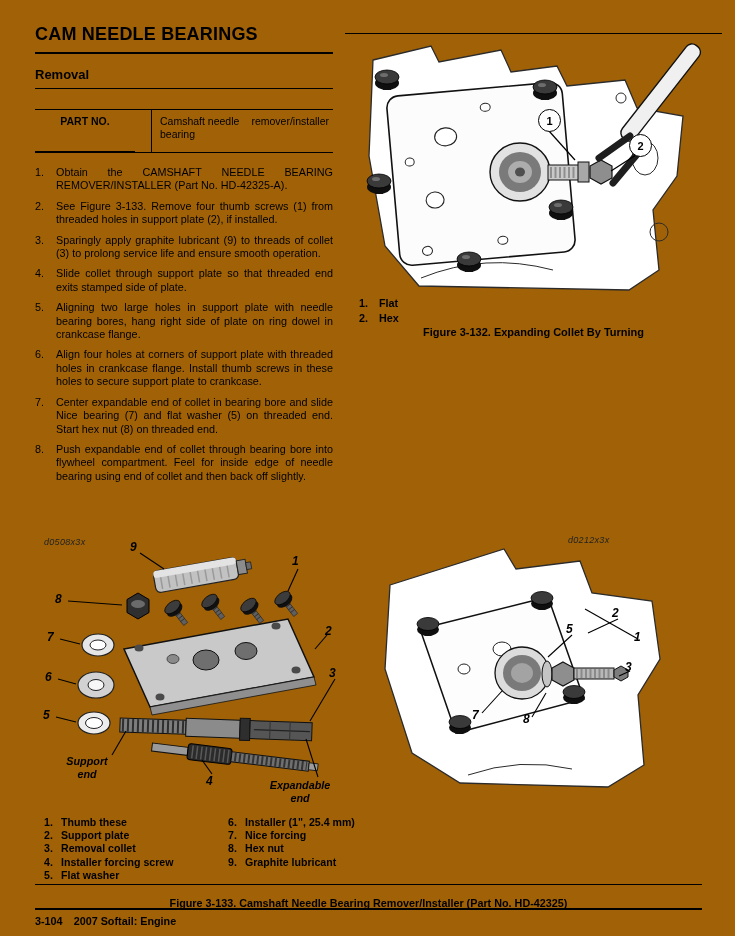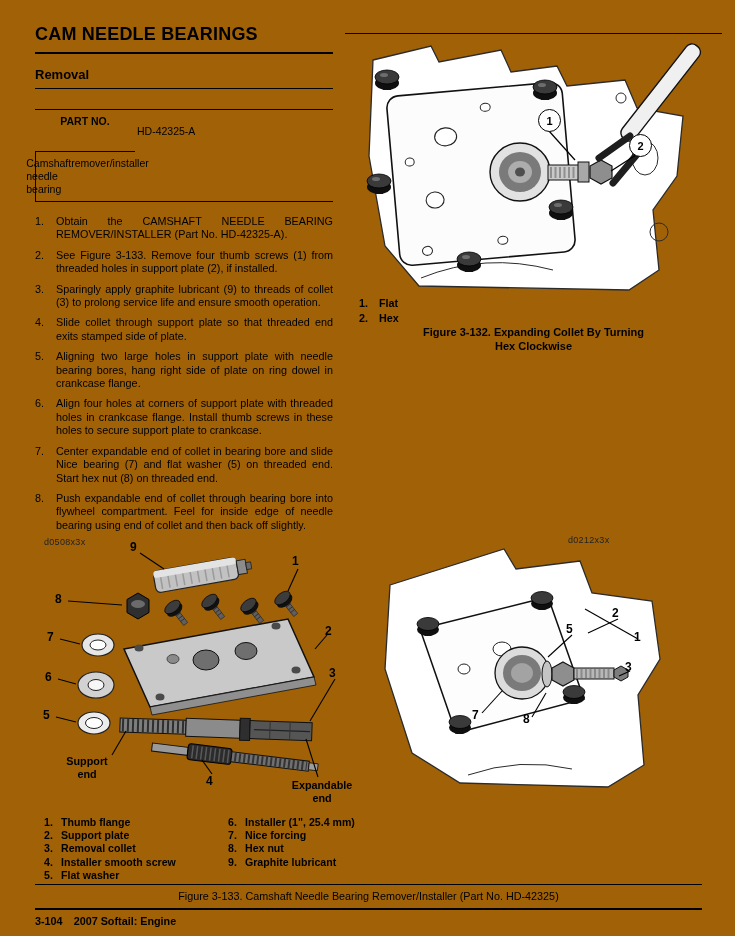--- a/index.html
+++ b/index.html
@@ -3,69 +3,68 @@
 <meta charset="utf-8">
 <style>
   html,body{margin:0;padding:0;}
   body{background:#ffffff;font-family:"Liberation Sans",sans-serif;color:#000;}
   .page{position:relative;width:735px;height:936px;background:#a16207;overflow:hidden;}
 
   .left-col{position:absolute;left:35px;top:24px;width:298px;}
   .title{font-size:18px;font-weight:bold;letter-spacing:0.2px;margin:0;padding-bottom:7px;border-bottom:2px solid #000;}
   .section-heading{font-size:13px;font-weight:bold;margin:13px 0 0 0;padding-bottom:6px;border-bottom:1px solid #000;}
 
-  .spec-table{margin-top:20px;display:grid;grid-template-columns:100px 1fr;border-top:1px solid #000;border-bottom:1px solid #000;font-size:10.5px;}
+  .spec-table{margin-top:20px;display:grid;grid-template-columns:100px 1fr;border-top:1px solid #000;border-bottom:1px solid #000;font-size:10.5px;gap:16px;}
   .spec-table .th{font-weight:bold;text-align:center;padding:5px 2px 4px;border-bottom:1px solid #000;}
   .spec-table .tool{border-left:1px solid #000;}
   .spec-table .td{display:flex;align-items:center;padding:5px 4px;min-height:32px;}
   .spec-table .td.part{padding-left:2px;}
   .spec-table .td.tool{align-items:flex-start;justify-content:center;padding-left:8px;line-height:13px;}
 
   .steps{list-style:none;margin:13px 0 0 0;padding:0;}
   .step{display:flex;margin-bottom:7px;font-size:10.8px;line-height:13.4px;}
   .step-num{width:21px;flex:none;}
   .step-text{flex:1;text-align:justify;}
 
   .fig132{position:absolute;left:345px;top:33px;width:377px;border-top:1px solid #000;}
   .fig-art{position:relative;}
   .fig-art svg{display:block;}
   .fig132-art{height:262px;}
-  .fig133-art{height:286px;}
+  .fig133-art{height:286px;font-style:italic;}
   .callout-circle{position:absolute;width:21px;height:21px;border:1.5px solid #000;border-radius:50%;background:#fff;font-weight:bold;font-size:11px;display:flex;align-items:center;justify-content:center;}
   .fig132-legend{padding-left:14px;}
   .leg-row{display:flex;font-weight:bold;font-size:10.8px;line-height:14.5px;}
   .leg-num{width:20px;flex:none;}
   .fig-caption{text-align:center;font-weight:bold;font-size:11px;line-height:14px;}
 
   .fig133{position:absolute;left:36px;top:527px;width:666px;}
   .code{position:absolute;font-size:9px;color:#222;letter-spacing:0.3px;}
   .callout-num{position:absolute;font-weight:bold;font-size:12px;line-height:12px;}
   .end-label{position:absolute;font-weight:bold;font-size:10.8px;line-height:13px;text-align:center;}
   .fig133-legend{display:flex;margin-top:3px;padding-left:8px;}
   .leg-col-left{width:184px;}
   .leg-col-right{flex:1;}
   .fig133-legend .leg-row{font-size:10.6px;line-height:13.2px;}
   .fig133-legend .leg-num{width:17px;}
 
-  .caption-133{position:absolute;left:35px;width:667px;top:884px;border-top:1px solid #000;padding-top:5px;text-align:center;font-weight:normal;font-size:10.8px;}
+  .caption-133{position:absolute;left:35px;width:667px;top:884px;border-top:1px solid #000;padding-top:12px;text-align:center;font-weight:bold;font-size:10.8px;}
   .foot-rule{position:absolute;left:35px;width:667px;top:908px;border-top:2px solid #000;}
   .footer{position:absolute;left:35px;top:915px;font-size:10.8px;font-weight:bold;display:flex;gap:11px;}
 </style>
 </head>
 <body>
 
 <div class="page">
 
   <div class="left-col">
     <h1 class="title">CAM NEEDLE BEARINGS</h1>
     <h2 class="section-heading">Removal</h2>
 
     <div class="spec-table">
       <div class="th part">PART NO.</div>
-      <div class="td part">HD-42325-A</div>
       <div class="td tool">
         <span>Camshaft needle bearing</span>
         <span>remover/installer</span>
       </div>
     </div>
 
     <ol class="steps">
       <li class="step">
           <span class="step-num">1.</span>
           <span class="step-text">Obtain the CAMSHAFT NEEDLE BEARING REMOVER/INSTALLER (Part No. HD-42325-A).</span>
@@ -167,21 +166,20 @@
           <span class="leg-num">1.</span>
           <span class="leg-label">Flat</span>
         </div>
       <div class="leg-row">
           <span class="leg-num">2.</span>
           <span class="leg-label">Hex</span>
         </div>
     </div>
     <div class="fig-caption">
       <div>Figure 3-132. Expanding Collet By Turning</div>
-      <div>Hex Clockwise</div>
     </div>
   </div>
 
   <div class="fig133">
     <div class="fig-art fig133-art">
       <svg viewBox="0 0 666 286" width="666" height="286">
         <defs>
           <g id="screw133">
             <rect x="-2.5" y="3" width="5" height="16" fill="#5f5f5f" stroke="#222" stroke-width="0.6"></rect>
             <line x1="-2.5" y1="7" x2="2.5" y2="7" stroke="#222" stroke-width="0.7"></line>
@@ -328,43 +326,43 @@
       <div class="callout-num" style="left:576px;top:80px;">2</div>
       <div class="callout-num" style="left:598px;top:104px;">1</div>
       <div class="callout-num" style="left:589px;top:134px;">3</div>
       <div class="callout-num" style="left:436px;top:182px;">7</div>
       <div class="callout-num" style="left:487px;top:186px;">8</div>
 
       <div class="end-label" style="left:20px;top:228px;width:62px;">
         <div>Support</div>
         <div>end</div>
       </div>
-      <div class="end-label" style="left:248px;top:252px;width:76px;">
+      <div class="end-label" style="left:226px;top:252px;width:76px;">
         <div>Expandable</div>
         <div>end</div>
       </div>
     </div>
 
     <div class="fig133-legend">
       <div class="leg-col leg-col-left">
         <div class="leg-row">
             <span class="leg-num">1.</span>
-            <span class="leg-label">Thumb flange</span>
+            <span class="leg-label">Thumb these</span>
           </div>
         <div class="leg-row">
             <span class="leg-num">2.</span>
             <span class="leg-label">Support plate</span>
           </div>
         <div class="leg-row">
             <span class="leg-num">3.</span>
             <span class="leg-label">Removal collet</span>
           </div>
         <div class="leg-row">
             <span class="leg-num">4.</span>
-            <span class="leg-label">Installer smooth screw</span>
+            <span class="leg-label">Installer forcing screw</span>
           </div>
         <div class="leg-row">
             <span class="leg-num">5.</span>
             <span class="leg-label">Flat washer</span>
           </div>
       </div>
       <div class="leg-col leg-col-right">
         <div class="leg-row">
             <span class="leg-num">6.</span>
             <span class="leg-label">Installer (1", 25.4 mm)</span>

